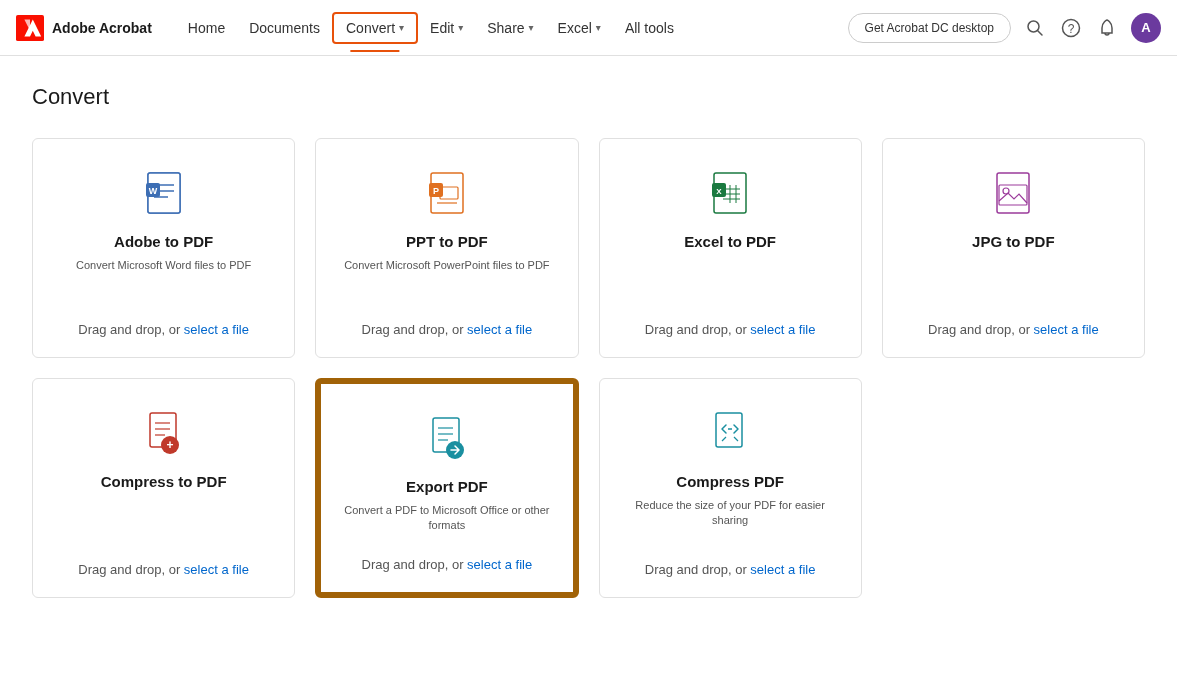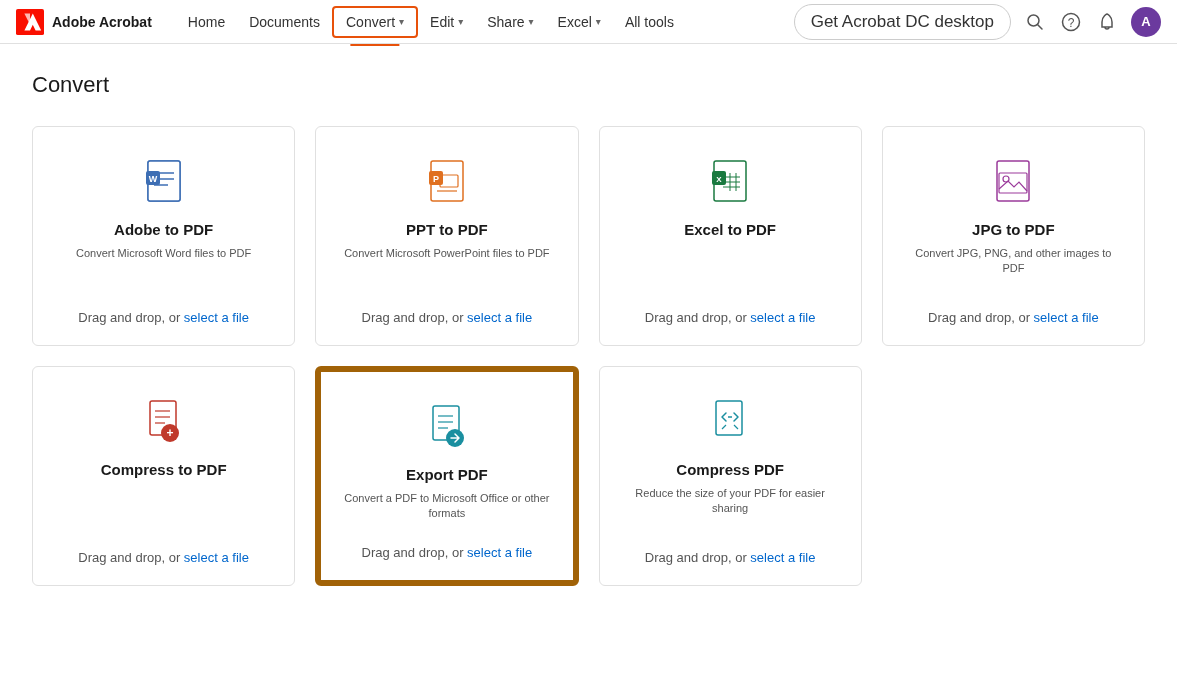--- a/index.html
+++ b/index.html
@@ -1,20 +1,20 @@
 <!DOCTYPE html>
 <html><head>
   <meta charset="utf-8">
   <style>
     * { box-sizing: border-box; margin: 0; padding: 0; }
     body { font-family: -apple-system, BlinkMacSystemFont, 'Segoe UI', Arial, sans-serif; background: #fff; color: #333; font-size: 14px; }
 
     
     .navbar {
-      display: flex; align-items: center; height: 44px;
+      display: flex; align-items: center; height: 56px;
       border-bottom: 1px solid #e0e0e0; padding: 0 16px; gap: 0;
     }
     .navbar-brand { display: flex; align-items: center; gap: 8px; margin-right: 24px; }
     .brand-logo { width: 28px; height: 28px; }
     .brand-name { font-size: 14px; font-weight: 600; color: #1a1a1a; white-space: nowrap; }
     .nav-links { display: flex; align-items: center; gap: 0; flex: 1; }
     .nav-item {
       padding: 6px 12px; font-size: 14px; color: #333; cursor: pointer;
       border-radius: 4px; display: flex; align-items: center; gap: 4px;
       position: relative; white-space: nowrap;
@@ -26,21 +26,21 @@
     .nav-item.active::after {
       content: '';
       position: absolute;
       bottom: -10px; left: 50%; transform: translateX(-50%);
       width: 60%; height: 2px; background: #e8510a;
     }
     .nav-chevron { font-size: 10px; color: #666; }
     .nav-right { display: flex; align-items: center; gap: 12px; margin-left: auto; }
     .btn-acrobat {
       padding: 7px 16px; border: 1px solid #ccc; border-radius: 20px;
-      background: #fff; font-size: 17px; cursor: pointer; color: #333; white-space: nowrap;
+      background: #fff; font-size: 12px; cursor: pointer; color: #333; white-space: nowrap;
     }
     .nav-icon { width: 24px; height: 24px; display: flex; align-items: center; justify-content: center; cursor: pointer; color: #555; font-size: 18px; }
     .avatar { width: 30px; height: 30px; border-radius: 50%; background: #6b3a9e; display: flex; align-items: center; justify-content: center; color: #fff; font-size: 13px; font-weight: 600; cursor: pointer; overflow: hidden; }
 
     
     .main { padding: 28px 32px; }
     .page-title { font-size: 22px; font-weight: 400; color: #1a1a1a; margin-bottom: 28px; }
 
     
     .tools-grid { display: grid; grid-template-columns: repeat(4, 1fr); gap: 20px; margin-bottom: 20px; }
@@ -187,21 +187,20 @@
     </div>
 
     <div class="tool-card">
       <svg class="tool-icon" viewBox="0 0 48 48" fill="none">
         <rect x="8" y="4" width="32" height="40" rx="2" fill="white" stroke="#9b3b9b" stroke-width="1.5"></rect>
         <rect x="10" y="16" width="28" height="20" rx="1" stroke="#9b3b9b" stroke-width="1.2" fill="none"></rect>
         <circle cx="17" cy="22" r="3" stroke="#9b3b9b" stroke-width="1.2" fill="none"></circle>
         <polyline points="10,32 19,24 25,30 30,25 38,34" stroke="#9b3b9b" stroke-width="1.2" fill="none"></polyline>
       </svg>
       <div class="tool-title">JPG to PDF</div>
-      <div class="tool-desc">Convert JPG, PNG, and other images to PDF</div>
       <div class="tool-drop">
         <span>Drag and drop, or</span> <a>select a file</a>
       </div>
     </div>
   </div>
 
   <div class="tools-grid-row2">
 
     <div class="tool-card">
       <svg class="tool-icon" viewBox="0 0 48 48" fill="none">

